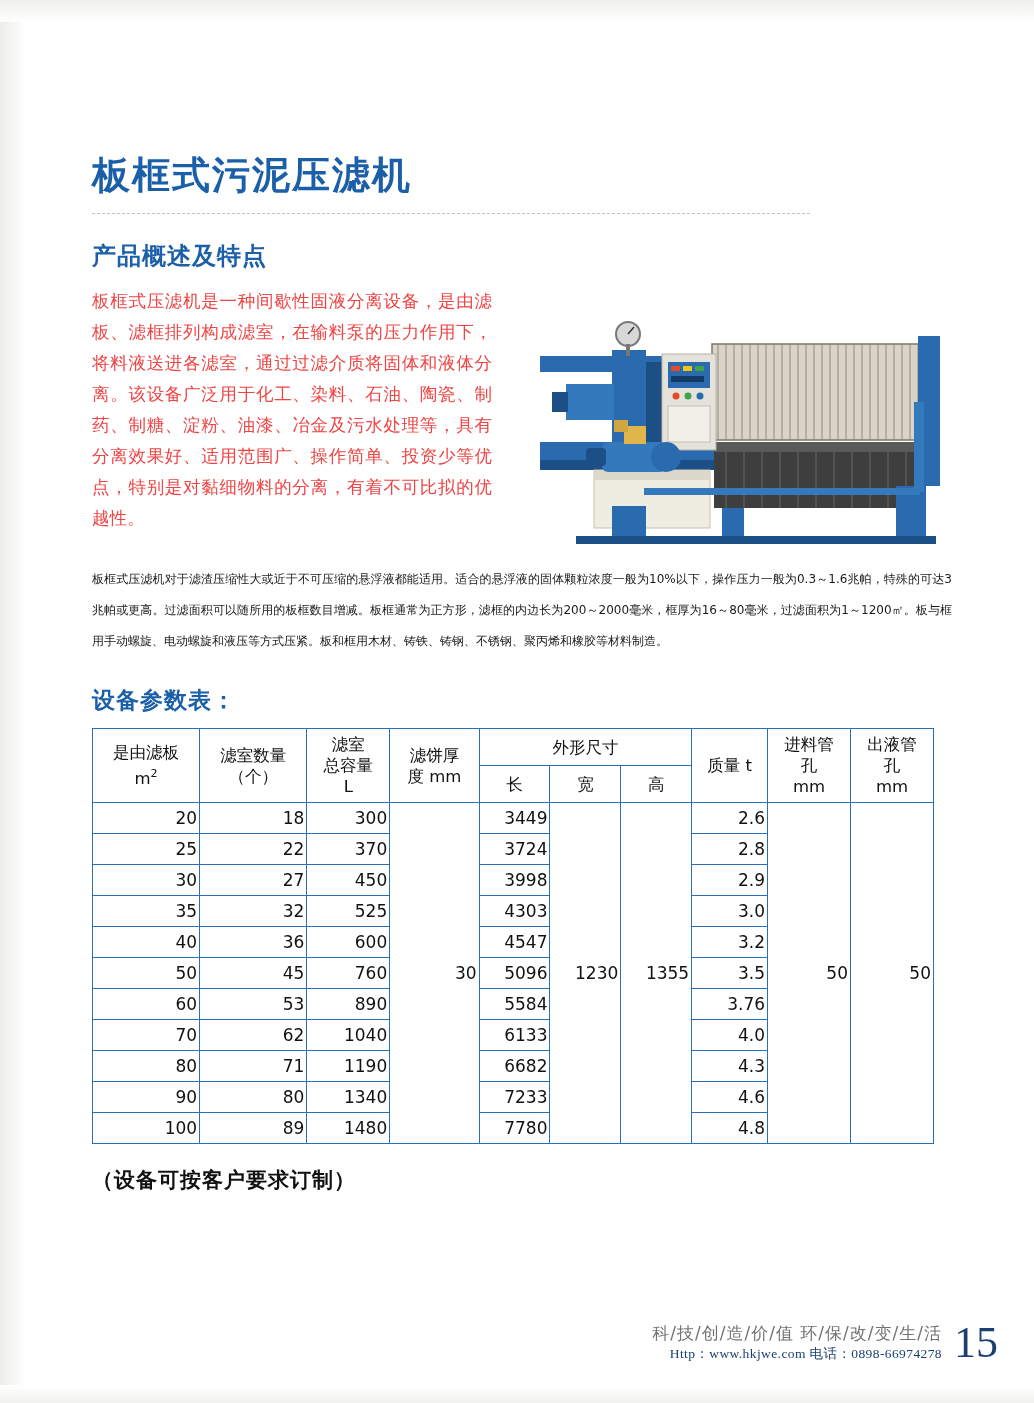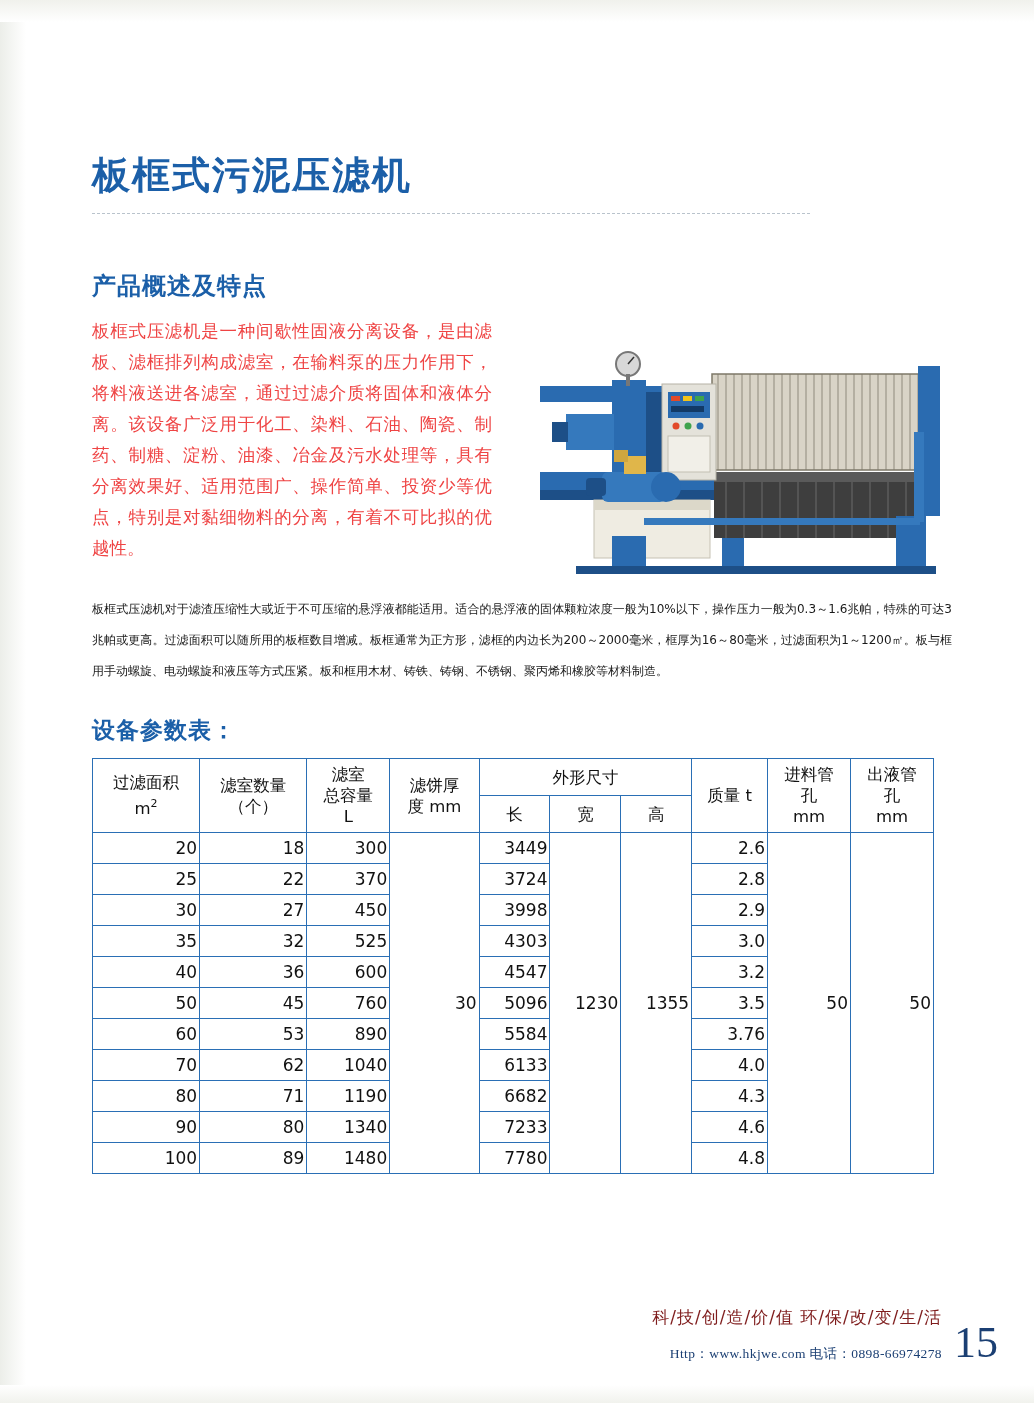--- a/index.html
+++ b/index.html
@@ -61,21 +61,21 @@
   .title-en {
     margin-top: 10px;
     font-size: 26px;
     font-weight: bold;
     letter-spacing: 1.2px;
     color: #9aa3aa;
     font-family: "Liberation Sans", sans-serif;
   }
 
   .section-head {
-    margin-top: 56px;
+    margin-top: 26px;
     font-size: 24px;
     font-weight: bold;
     color: #1b5fa8;
     font-family: "DejaVu Sans", sans-serif;
     letter-spacing: 1px;
   }
 
   .intro-row {
     position: relative;
     margin-top: 14px;
@@ -164,26 +164,26 @@
     display: flex;
     align-items: flex-end;
     justify-content: flex-end;
   }
   .footer-lines {
     text-align: right;
     padding-right: 12px;
   }
   .footer-slogan {
     font-size: 17px;
-    color: #7f1d1d;
+    color: #737373;
     font-family: "DejaVu Sans", sans-serif;
     letter-spacing: 1px;
   }
   .footer-contact {
-    margin-top: 16px;
+    margin-top: 0;
     font-size: 13.5px;
     color: #1b3f73;
     font-family: "Liberation Serif", serif;
     letter-spacing: 0.4px;
   }
   .page-number {
     font-size: 44px;
     color: #1b3f73;
     font-family: "Liberation Serif", serif;
     line-height: 40px;
@@ -307,21 +307,21 @@
     </div>
 
     <div class="para2">板框式压滤机对于滤渣压缩性大或近于不可压缩的悬浮液都能适用。适合的悬浮液的固体颗粒浓度一般为10%以下，操作压力一般为0.3～1.6兆帕，特殊的可达3兆帕或更高。过滤面积可以随所用的板框数目增减。板框通常为正方形，滤框的内边长为200～2000毫米，框厚为16～80毫米，过滤面积为1～1200㎡。板与框用手动螺旋、电动螺旋和液压等方式压紧。板和框用木材、铸铁、铸钢、不锈钢、聚丙烯和橡胶等材料制造。</div>
 
     <div class="table-head">设备参数表：</div>
 
     <table class="spec">
       <thead>
         <tr>
           <th rowspan="2">
-            <span>过滤面积</span><br>
+            <span>是由滤板</span><br>
             m<span class="sup">2</span>
           </th>
           <th rowspan="2">
             <span>滤室数量</span><br>
             <span>（个）</span>
           </th>
           <th rowspan="2">
             <span>滤室</span><br>
             <span>总容量</span><br>
             <span>L</span>
@@ -428,20 +428,21 @@
         <tr>
           <td class="data">100</td>
           <td class="data">89</td>
           <td class="data">1480</td>
           <td class="data">7780</td>
           <td class="data">4.8</td>
         </tr>
       </tbody>
     </table>
 
+    <div class="note">（设备可按客户要求订制）</div>
   </div>
 
   <div class="footer">
     <div class="footer-inner">
       <div class="footer-lines">
         <div class="footer-slogan">科/技/创/造/价/值    环/保/改/变/生/活</div>
         <div class="footer-contact">Http：www.hkjwe.com  电话：0898-66974278</div>
       </div>
       <div class="page-number">15</div>
     </div>

